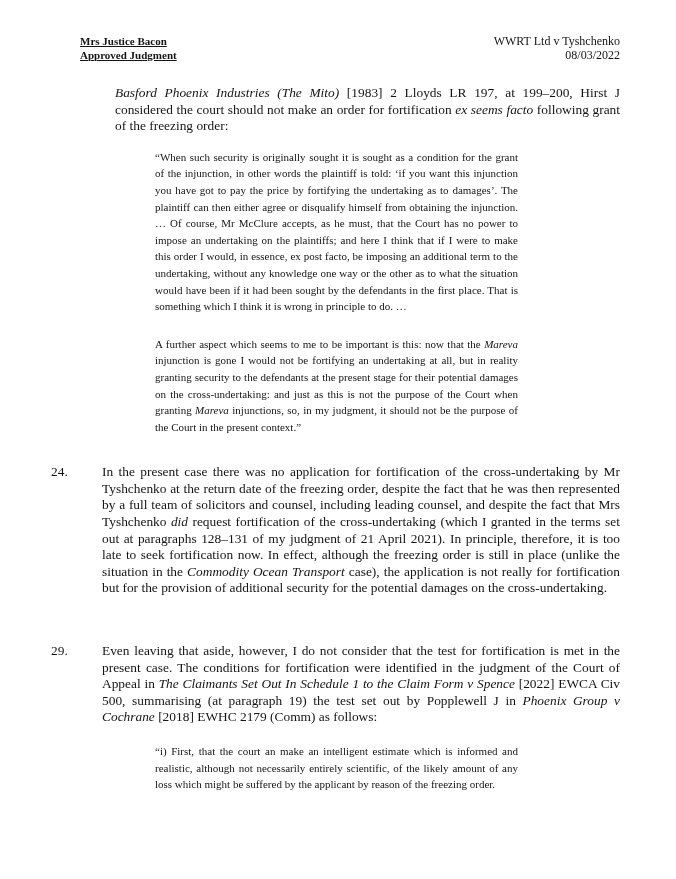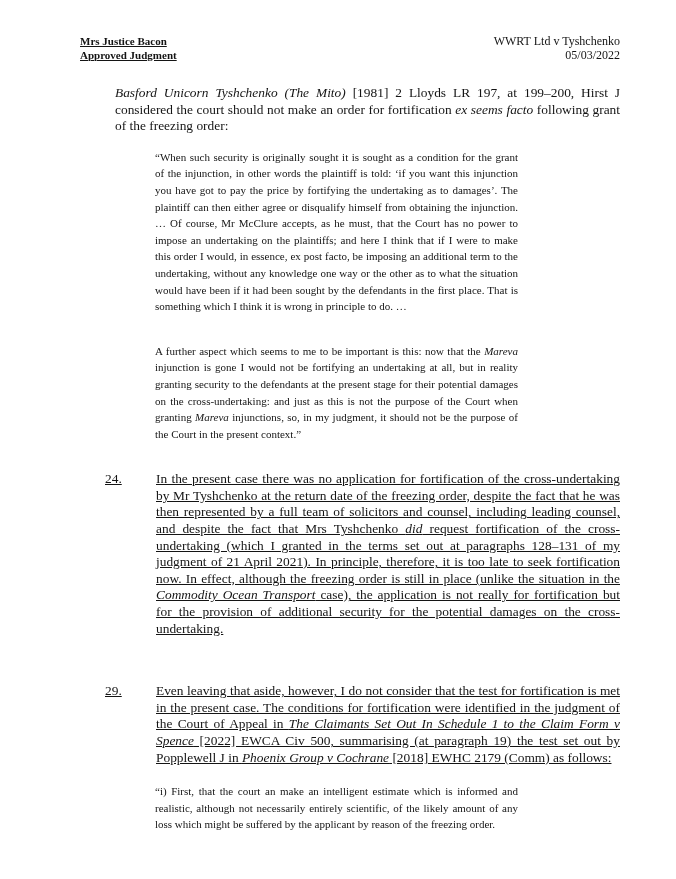--- a/index.html
+++ b/index.html
@@ -48,27 +48,26 @@
     margin: 23px 56px 0 115px;
   }
   .quote {
     margin-left: 155px;
     width: 363px;
     font-size: 11px;
     line-height: 16.6px;
     text-align: justify;
   }
   .quote1 { margin-top: 14px; }
-  .quote2 { margin-top: 28px; }
+  .quote2 { margin-top: 21px; }
   .quote3 { margin-top: 17px; }
   .numbered-para {
     display: flex;
-    padding-left: 105px;
+    padding-left: 51px;
     padding-right: 56px;
-    text-decoration: underline;
   }
   .para-24 { margin-top: 29px; }
   .para-25 { margin-top: 46px; }
   .para-num {
     width: 30px;
     flex: 0 0 30px;
     font-size: 13.4px;
     line-height: 16.6px;
   }
   .para-body {
@@ -82,25 +81,25 @@
 
 <div class="page">
 
   <div class="header">
     <div class="header-left">
       <div>Mrs Justice Bacon</div>
       <div>Approved Judgment</div>
     </div>
     <div class="header-right">
       <div>WWRT Ltd v Tyshchenko</div>
-      <div>05/03/2022</div>
+      <div>08/03/2022</div>
     </div>
   </div>
 
-  <div class="body-text intro"><i>Basford Unicorn Tyshchenko (The Mito)</i><span> [1981] 2 Lloyds LR 197, at 199–200, Hirst J considered the court should not make an order for fortification </span><i>ex seems facto</i><span> following grant of the freezing order:</span></div>
+  <div class="body-text intro"><i>Basford Phoenix Industries (The Mito)</i><span> [1983] 2 Lloyds LR 197, at 199–200, Hirst J considered the court should not make an order for fortification </span><i>ex seems facto</i><span> following grant of the freezing order:</span></div>
 
   <div class="quote quote1"><span>“When such security is originally sought it is sought as a condition for the grant of the injunction, in other words the plaintiff is told: ‘if you want this injunction you have got to pay the price by fortifying the undertaking as to damages’. The plaintiff can then either agree or disqualify himself from obtaining the injunction. … Of course, Mr McClure accepts, as he must, that the Court has no power to impose an undertaking on the plaintiffs; and here I think that if I were to make this order I would, in essence, ex post facto, be imposing an additional term to the undertaking, without any knowledge one way or the other as to what the situation would have been if it had been sought by the defendants in the first place. That is something which I think it is wrong in principle to do. …</span></div>
 
   <div class="quote quote2"><span>A further aspect which seems to me to be important is this: now that the </span><i>Mareva</i><span> injunction is gone I would not be fortifying an undertaking at all, but in reality granting security to the defendants at the present stage for their potential damages on the cross-undertaking: and just as this is not the purpose of the Court when granting </span><i>Mareva</i><span> injunctions, so, in my judgment, it should not be the purpose of the Court in the present context.”</span></div>
 
   <div class="numbered-para para-24">
     <div class="para-num">24.</div>
     <div class="para-body body-text"><span>In the present case there was no application for fortification of the cross-undertaking by Mr Tyshchenko at the return date of the freezing order, despite the fact that he was then represented by a full team of solicitors and counsel, including leading counsel, and despite the fact that Mrs Tyshchenko </span><i>did</i><span> request fortification of the cross-undertaking (which I granted in the terms set out at paragraphs 128–131 of my judgment of 21 April 2021). In principle, therefore, it is too late to seek fortification now. In effect, although the freezing order is still in place (unlike the situation in the </span><i>Commodity Ocean Transport</i><span> case), the application is not really for fortification but for the provision of additional security for the potential damages on the cross-undertaking.</span></div>
   </div>
 

